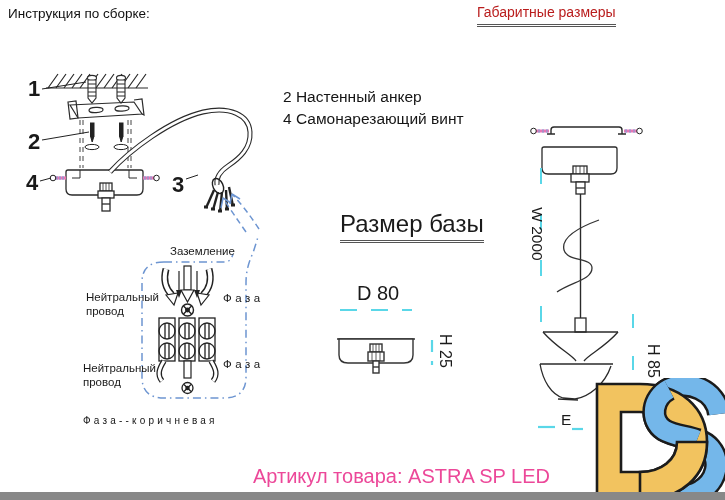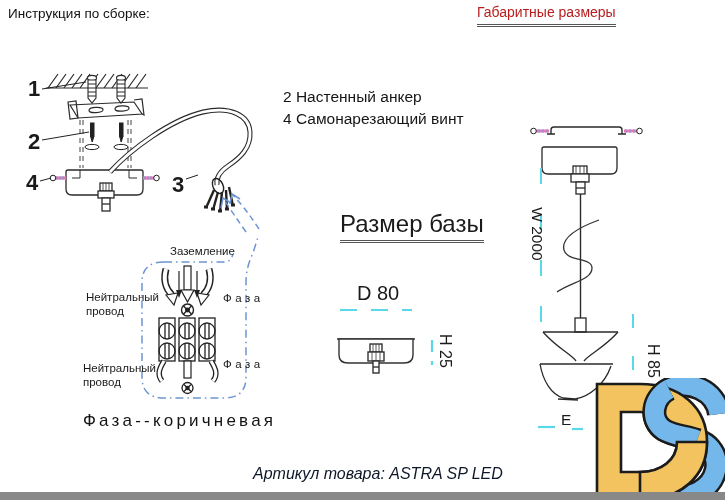--- a/index.html
+++ b/index.html
@@ -4,23 +4,23 @@
 <style>
   html,body{margin:0;padding:0;background:#888;}
   #page{position:relative;width:725px;height:492px;background:#ffffff;overflow:hidden;
         font-family:"Liberation Sans","DejaVu Sans",sans-serif;color:#1a1a1a;}
   .abs{position:absolute;}
   .title-left{left:8px;top:6px;font-size:13.5px;color:#111;}
   .title-right{left:477px;top:4px;font-size:14px;color:#b91c1c;
                border-bottom:3px double #555;padding-bottom:4px;}
   .parts{left:283px;top:86px;font-size:15.5px;line-height:22px;color:#151515;}
   .base-title{left:316px;top:210px;font-size:24px;border-bottom:3px double #555;padding-bottom:2px;margin-left:24px;}
-  .legend{left:83px;top:412px;font-size:17px;line-height:17.5px;color:#151515;}
+  .legend{left:83px;top:412px;font-size:10px;line-height:17.5px;color:#151515;}
   .legend .ls{letter-spacing:3.2px;}
-  .article{left:253px;top:465px;font-size:16px;color:#0f172a;font-style:italic;}
+  .article{left:253px;top:465px;font-size:20px;color:#ec4899;}
   svg text{font-family:"Liberation Sans","DejaVu Sans",sans-serif;fill:#1a1a1a;}
   .callout{font-size:22px;font-weight:bold;}
   .wlabel{font-size:11.5px;}
   .dim{font-size:16px;}
 </style>
 </head>
 <body>
 
 <div id="page">
 

